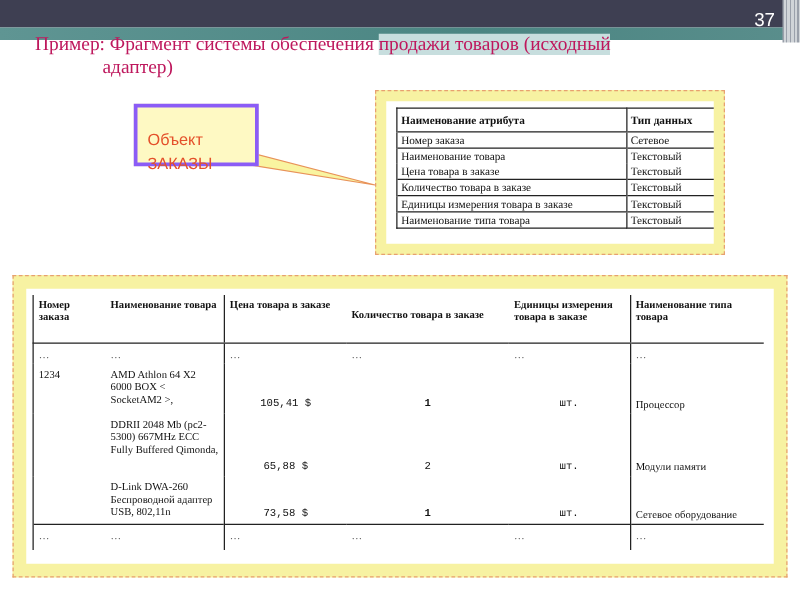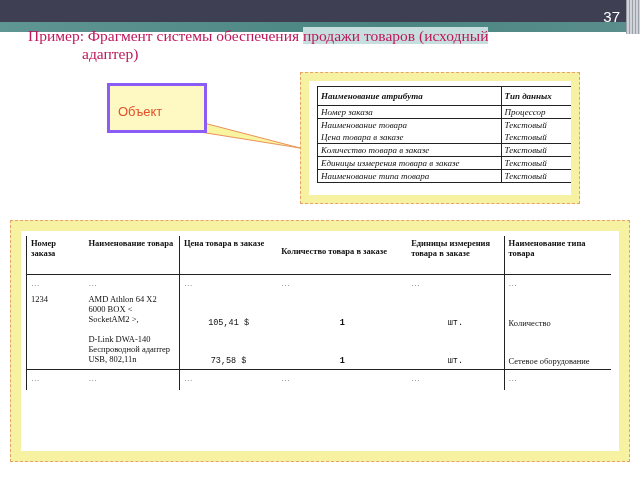--- a/index.html
+++ b/index.html
@@ -41,21 +41,21 @@
     }
     .callout-tail { position: absolute; left: 0; top: 0; z-index: 2; }
 
     .frame {
       position: absolute; background: #f7f2a2;
       border: 1px dashed #e7a070; box-sizing: border-box;
     }
     .frame-top { left: 300px; top: 72px; width: 280px; height: 132px; }
     .frame-bottom { left: 10px; top: 220px; width: 620px; height: 242px; }
     .paper { position: absolute; background: #ffffff; }
-    .frame-top .paper { left: 8px; top: 8px; right: 8px; bottom: 8px; font-style: italic; }
+    .frame-top .paper { left: 8px; top: 8px; right: 8px; bottom: 8px; }
     .frame-bottom .paper { left: 10px; top: 10px; right: 10px; bottom: 10px; }
 
     
     .attr-table { position: absolute; left: 8px; top: 5px; border-collapse: collapse;
       font-family: "Liberation Serif", serif; font-size: 9px; color: #111; }
     .attr-table td { border-top: 1px solid #222; padding: 1px 3px; height: 10px; white-space: nowrap; }
     .attr-table tr:first-child td { border-top: 1px solid #222; font-weight: bold; height: 16px; }
     .attr-table tr:last-child td { border-bottom: 1px solid #222; }
     .attr-table td.c1 { width: 178px; border-left: 1px solid #222; border-right: 1px solid #222; }
     .attr-table td.c2 { width: 64px; margin-left: 16px; }
@@ -83,33 +83,34 @@
 <div class="title">
   <span>Пример: Фрагмент системы обеспечения </span><span class="hl">продажи товаров (исходный</span>
   <span class="line2">адаптер)</span>
 </div>
 
 <svg class="callout-tail" width="640" height="480">
   <polygon points="200,122 300,148 200,132" fill="#f9f4a0" stroke="#e8925a" stroke-width="1"></polygon>
 </svg>
 <div class="callout">
   <div>Объект</div>
+  <div>ЗАКАЗЫ</div>
 </div>
 
 <div class="frame frame-top">
   <div class="paper">
     <table class="attr-table">
       <tbody>
           <tr>
         <td class="c1">Наименование атрибута</td>
         <td class="c2">Тип данных</td>
       </tr>
       <tr>
         <td class="c1">Номер заказа</td>
-        <td class="c2">Процессор</td>
+        <td class="c2">Сетевое</td>
       </tr>
       <tr>
         <td class="c1">Наименование товара</td>
         <td class="c2">Текстовый</td>
       </tr>
       <tr class="noline">
         <td class="c1">Цена товара в заказе</td>
         <td class="c2">Текстовый</td>
       </tr>
       <tr>
@@ -156,25 +157,33 @@
         <td class="dots">…</td>
         <td class="dots">…</td>
         <td class="bl dots">…</td>
       </tr>
       <tr>
         <td class="bl">1234</td>
         <td style="height:34px">AMD Athlon 64 X2 6000 BOX &lt; SocketAM2 &gt;,</td>
         <td class="bl num" style="vertical-align:bottom">105,41 $</td>
         <td class="num" style="vertical-align:bottom;font-weight:bold">1</td>
         <td class="num" style="vertical-align:bottom">шт.</td>
-        <td class="bl" style="vertical-align:bottom">Количество</td>
+        <td class="bl" style="vertical-align:bottom">Процессор</td>
       </tr>
       <tr>
         <td class="bl"></td>
-        <td style="height:32px">D-Link DWA-140 Беспроводной адаптер USB, 802,11n</td>
+        <td style="height:44px">DDRII 2048 Mb (pc2-5300) 667MHz ECC Fully Buffered Qimonda,</td>
+        <td class="bl num" style="vertical-align:bottom">65,88 $</td>
+        <td class="num" style="vertical-align:bottom">2</td>
+        <td class="num" style="vertical-align:bottom">шт.</td>
+        <td class="bl" style="vertical-align:bottom">Модули памяти</td>
+      </tr>
+      <tr>
+        <td class="bl"></td>
+        <td style="height:32px">D-Link DWA-260 Беспроводной адаптер USB, 802,11n</td>
         <td class="bl num" style="vertical-align:bottom">73,58 $</td>
         <td class="num" style="vertical-align:bottom;font-weight:bold">1</td>
         <td class="num" style="vertical-align:bottom">шт.</td>
         <td class="bl" style="vertical-align:bottom">Сетевое оборудование</td>
       </tr>
       <tr class="sep">
         <td class="bl dots" style="height:14px">…</td>
         <td class="dots">…</td>
         <td class="bl dots">…</td>
         <td class="dots">…</td>

